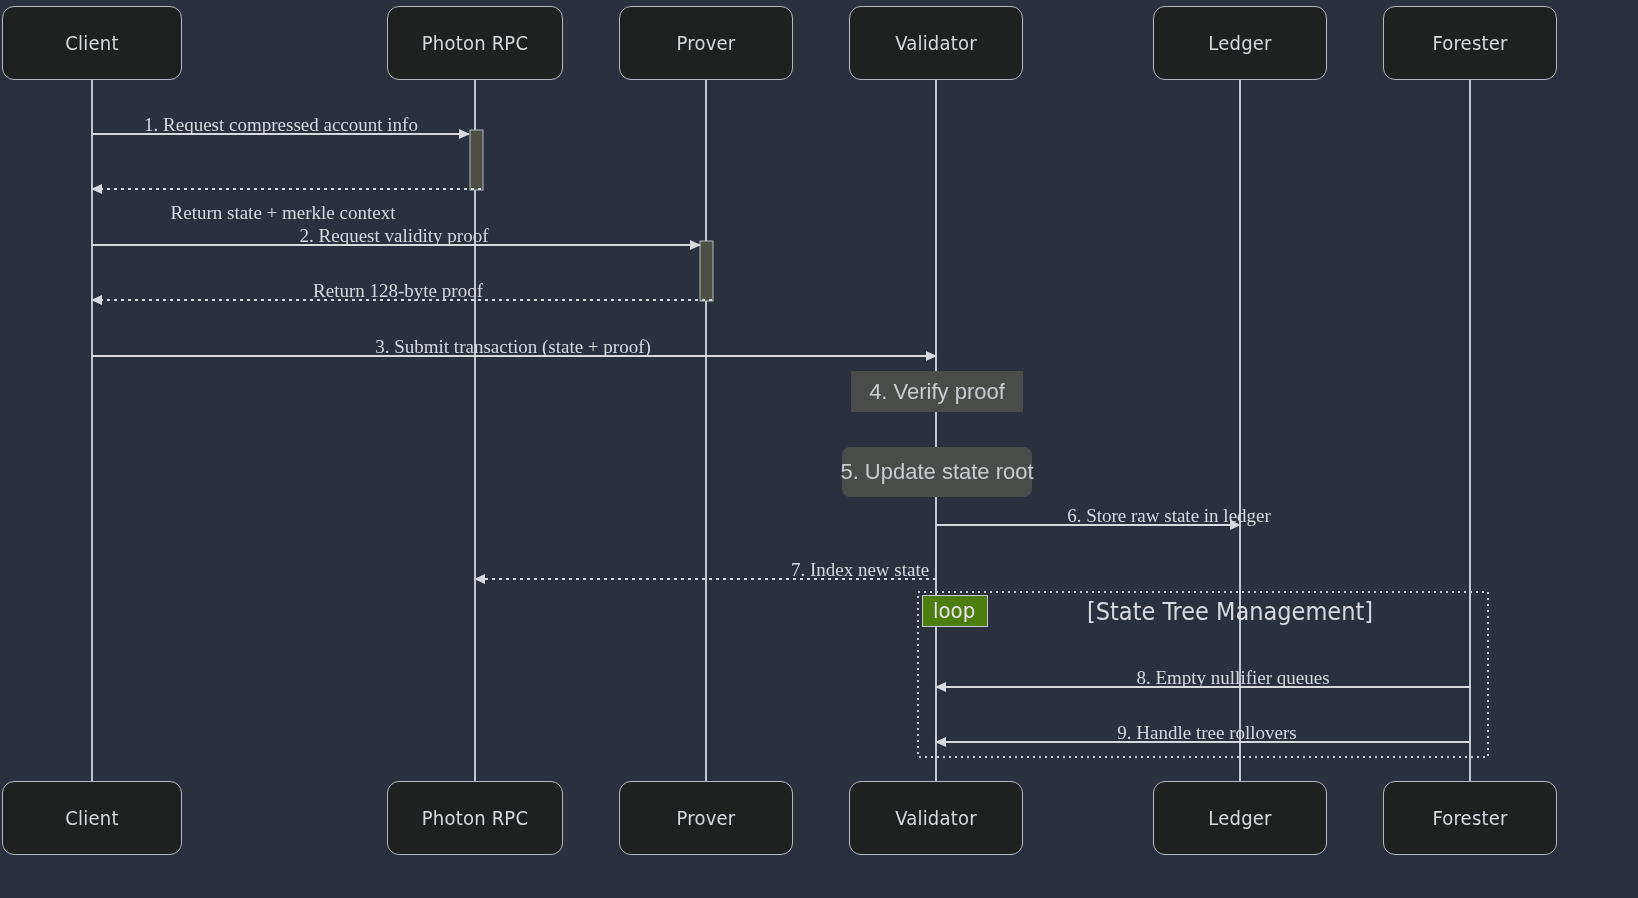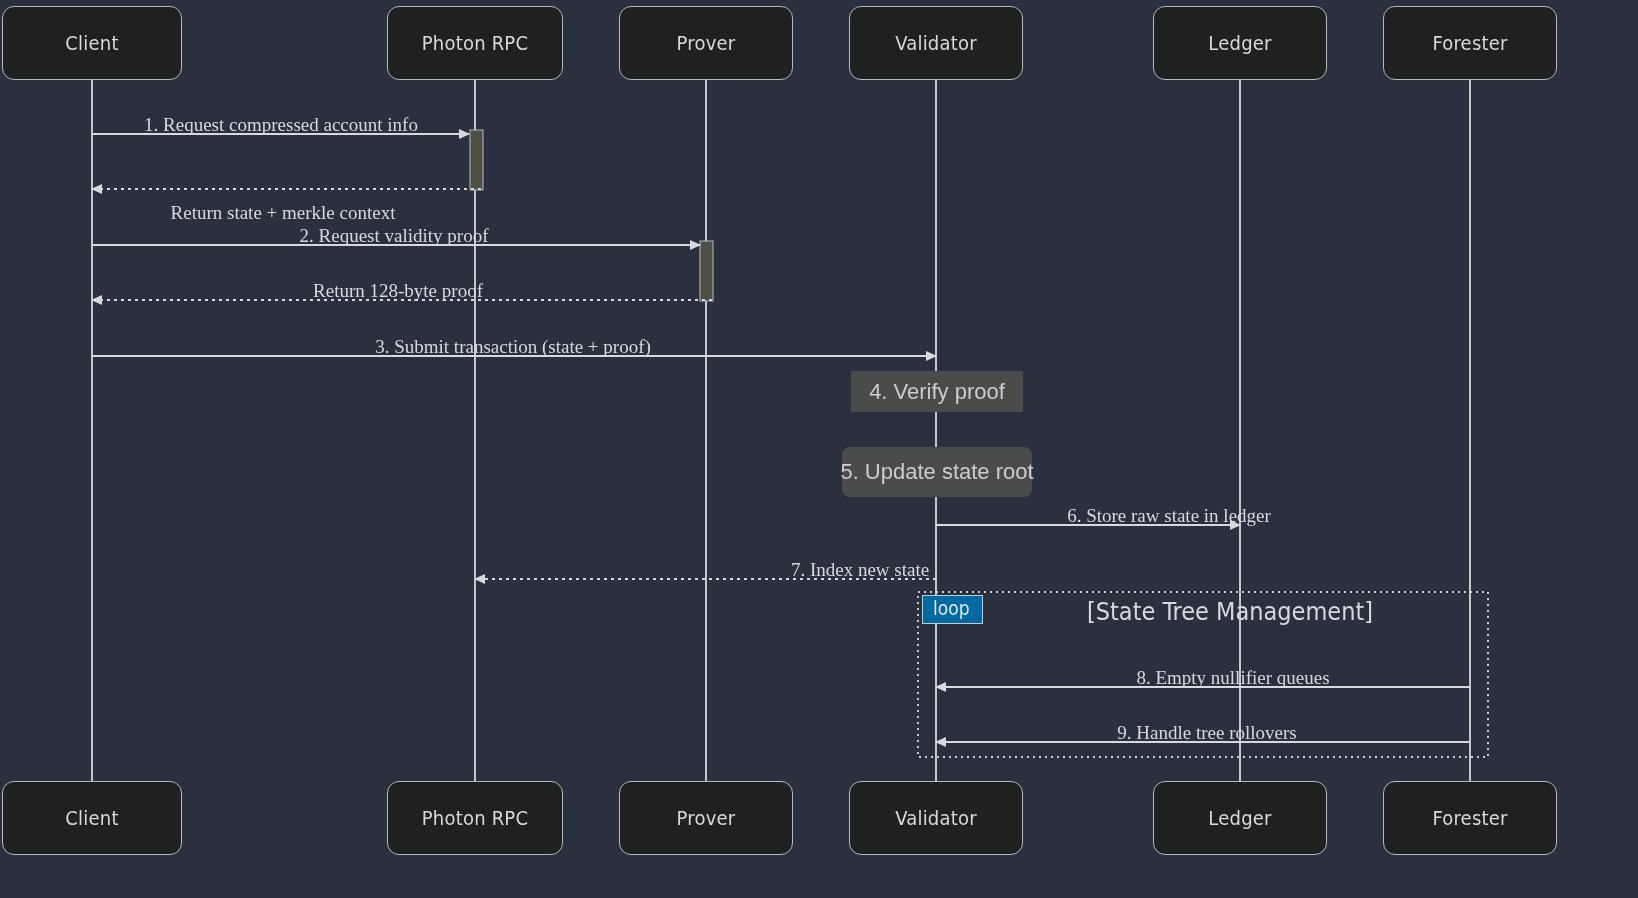--- a/index.html
+++ b/index.html
@@ -55,24 +55,24 @@
   
   .loop-title{
     position:absolute;
     color:#d7d9de;
     font-size:25px;
     white-space:nowrap;
     transform:translateX(-50%);
   }
   .loop-tag{
     position:absolute;
-    background:#0369a1;
+    background:#4d7c0f;
     border:1px solid #c7cad0;
     color:#e3e5ea;
-    font-size:19px;
+    font-size:22px;
     padding:2px 12px 3px 10px;
     box-sizing:border-box;
     line-height:1.15;
   }
 </style>
 </head>
 <body>
 
 <div id="stage">
 

